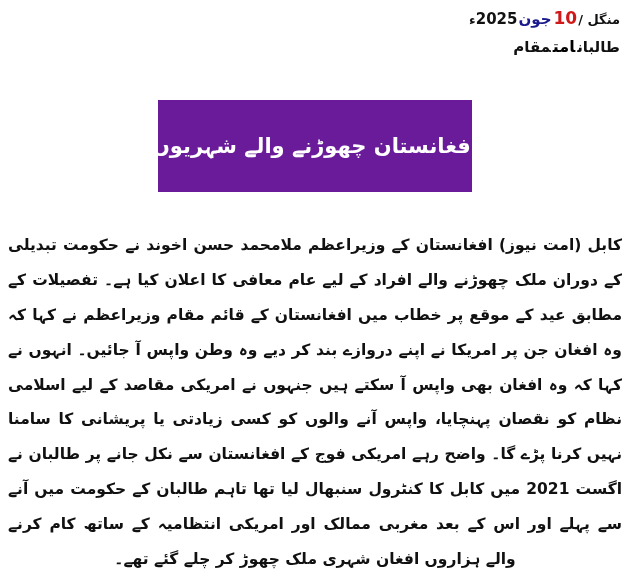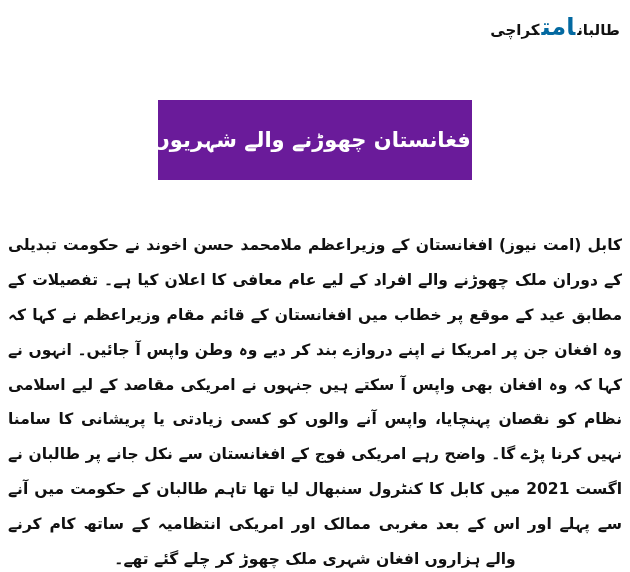--- a/index.html
+++ b/index.html
@@ -54,33 +54,33 @@
   }
   .paper-line {
     font-size: 15px;
     font-weight: bold;
     color: #111111;
     line-height: 1.6;
     margin-top: 2px;
     white-space: nowrap;
   }
   .paper-line .brand {
-    color: #0369a1;
-    font-size: 24px;
+    color: #000000;
+    font-size: 16px;
     font-weight: bold;
     padding: 0 2px;
   }
 
   
   .headline-banner {
     position: absolute;
     top: 100px;
     left: 158px;
     width: 314px;
-    height: 80px;
+    height: 92px;
     background: #6a1b9a;
     display: flex;
     align-items: center;
     justify-content: center;
     direction: rtl;
   }
   .headline-line {
     color: #ffffff;
     font-size: 21px;
     font-weight: bold;
@@ -107,22 +107,25 @@
     font-weight: bold;
     letter-spacing: 0;
   }
 </style>
 </head>
 <body>
 
 <div class="page">
 
   <div class="masthead">
+    <div class="date-line">
+      <span>منگل /</span><span class="day-num">10</span><span class="month">جون</span><span class="year">2025</span><span>ء</span>
+    </div>
     <div class="paper-line">
-      <span>طالبان</span><span class="brand">امت</span><span>کراچی</span>
+      <span>طالبان</span><span class="brand">امت</span><span>مقام</span>
     </div>
   </div>
 
   <div class="headline-banner">
     <div class="headline-line">افغانستان چھوڑنے والے شہریوں</div>
   </div>
 
   <div class="article">
     <p>کابل (امت نیوز) افغانستان کے وزیراعظم ملامحمد حسن اخوند نے حکومت تبدیلی کے دوران ملک چھوڑنے والے افراد کے لیے عام معافی کا اعلان کیا ہے۔ تفصیلات کے مطابق عید کے موقع پر خطاب میں افغانستان کے قائم مقام وزیراعظم نے کہا کہ وہ افغان جن پر امریکا نے اپنے دروازے بند کر دیے وہ وطن واپس آ جائیں۔ انہوں نے کہا کہ وہ افغان بھی واپس آ سکتے ہیں جنہوں نے امریکی مقاصد کے لیے اسلامی نظام کو نقصان پہنچایا، واپس آنے والوں کو کسی زیادتی یا پریشانی کا سامنا نہیں کرنا پڑے گا۔ واضح رہے امریکی فوج کے افغانستان سے نکل جانے پر طالبان نے اگست 2021 میں کابل کا کنٹرول سنبھال لیا تھا تاہم طالبان کے حکومت میں آنے سے پہلے اور اس کے بعد مغربی ممالک اور امریکی انتظامیہ کے ساتھ کام کرنے والے ہزاروں افغان شہری ملک چھوڑ کر چلے گئے تھے۔</p>
   </div>

